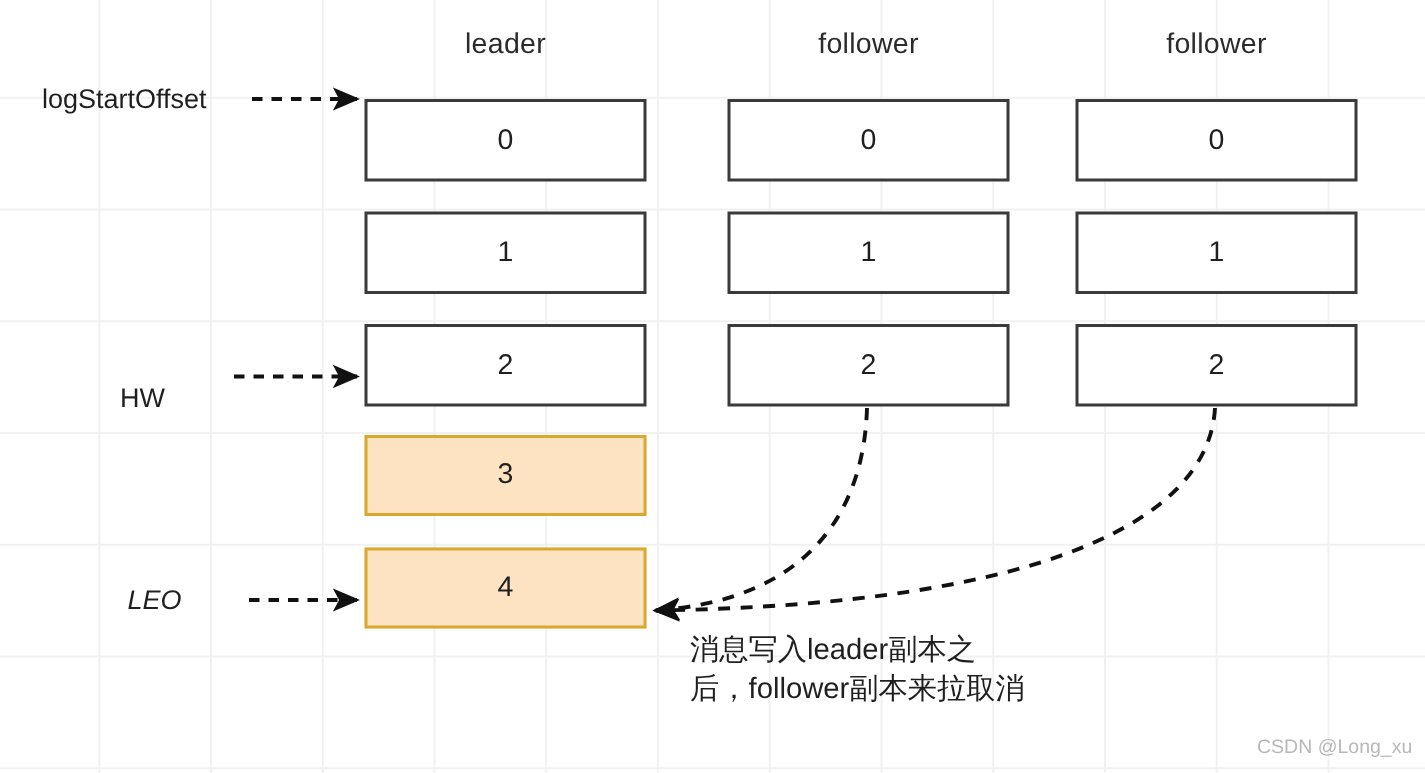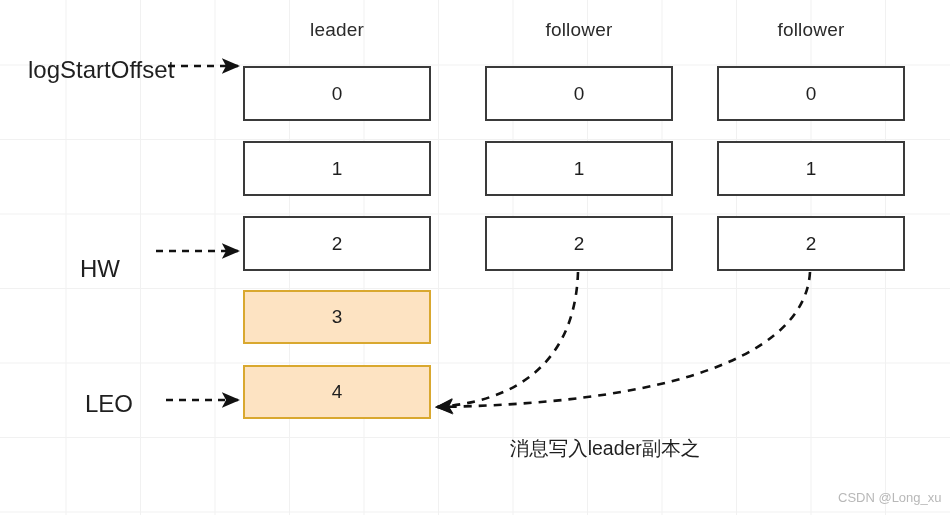--- a/index.html
+++ b/index.html
@@ -45,33 +45,32 @@
   .cell.plain {
     background: #ffffff;
     border: 2.5px solid #3a3a3a;
   }
   .cell.highlight {
     background: #fde3c2;
     border: 2.5px solid #d9a82f;
   }
   .side-label {
     position: absolute;
-    font-size: 24px;
+    font-size: 18px;
     color: #1f1f1f;
     white-space: nowrap;
     text-align: left;
   }
   .note {
     position: absolute;
     font-size: 19.5px;
     line-height: 26px;
     color: #1f1f1f;
-    text-align: center;
+    text-align: left;
     white-space: nowrap;
-    margin-top: 15px;
   }
   .watermark {
     position: absolute;
     font-size: 13px;
     color: #b8b8b8;
     white-space: nowrap;
   }
   svg.overlay {
     position: absolute;
     left: 0;
@@ -85,21 +84,21 @@
 <body>
 
 <div id="canvas">
 
   <div class="col-header" style="left:243px; top:19px; width:188px;text-align:center;">leader</div>
   <div class="col-header" style="left:485px; top:19px; width:188px;">follower</div>
   <div class="col-header" style="left:717px; top:19px; width:188px;">follower</div>
 
   <div class="side-label" style="left:28px; top:56px;">logStartOffset</div>
   <div class="side-label" style="left:80px; top:255px;">HW</div>
-  <div class="side-label" style="left:85px; top:390px;">LEO</div>
+  <div class="side-label" style="left:85px; top:390px;font-style:italic;">LEO</div>
 
   <div class="cell plain" style="left:243px; top:66px; width:188px; height:55px;">0</div>
   <div class="cell plain" style="left:243px; top:141px; width:188px; height:55px;">1</div>
   <div class="cell plain" style="left:243px; top:216px; width:188px; height:55px;">2</div>
   <div class="cell highlight" style="left:243px; top:290px; width:188px; height:54px;">3</div>
   <div class="cell highlight" style="left:243px; top:365px; width:188px; height:54px;">4</div>
 
   <div class="cell plain" style="left:485px; top:66px; width:188px; height:55px;">0</div>
   <div class="cell plain" style="left:485px; top:141px; width:188px; height:55px;">1</div>
   <div class="cell plain" style="left:485px; top:216px; width:188px; height:55px;">2</div>
@@ -121,17 +120,18 @@
 
     <line x1="166" y1="400" x2="238" y2="400" stroke="#111111" stroke-width="2.6" stroke-dasharray="7,6" marker-end="url(#arrowhead)"></line>
 
     <path d="M578,272 C576,340 540,400 437,407" fill="none" stroke="#111111" stroke-width="2.6" stroke-dasharray="8,7" marker-end="url(#arrowhead)"></path>
 
     <path d="M810,272 C806,345 700,403 437,407" fill="none" stroke="#111111" stroke-width="2.6" stroke-dasharray="8,7" marker-end="url(#arrowhead)"></path>
   </svg>
 
   <div class="note" style="left:460px; top:420px; width:290px;">
     <div>消息写入leader副本之</div>
+    <div>后，follower副本来拉取消</div>
   </div>
 
   <div class="watermark" style="left:838px; top:490px;">CSDN @Long_xu</div>
 
 </div>
 
 </body></html>

